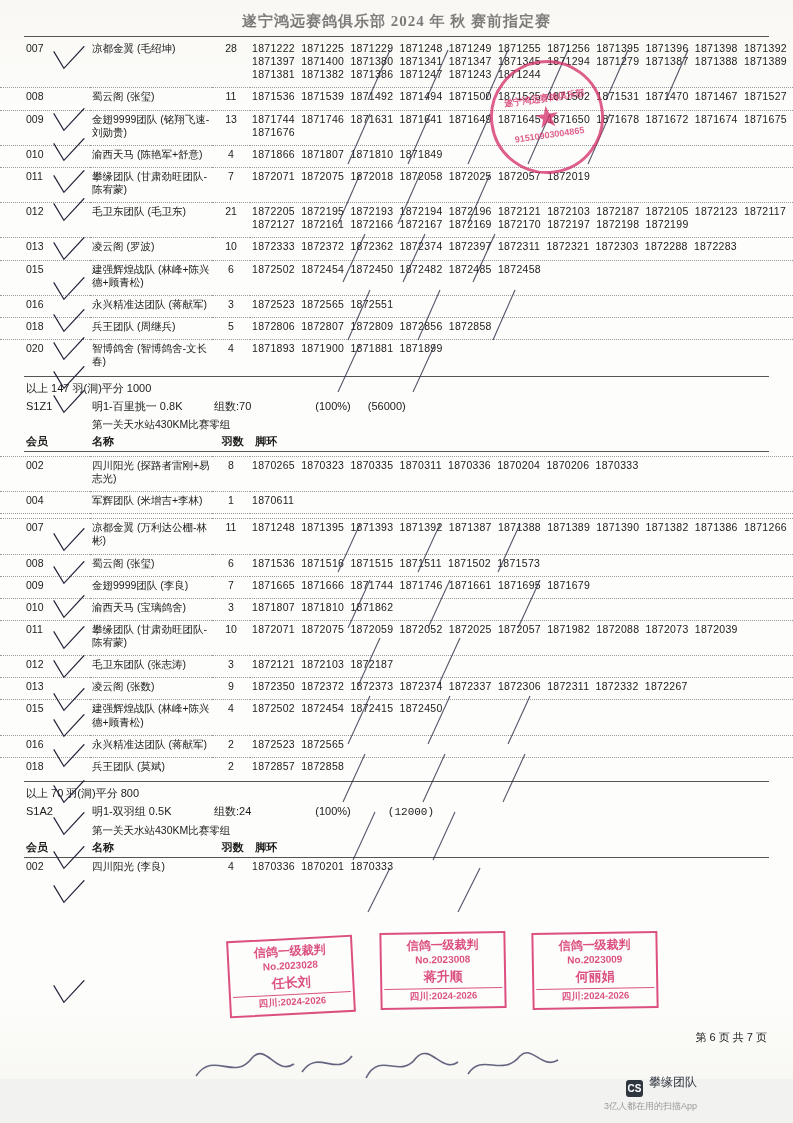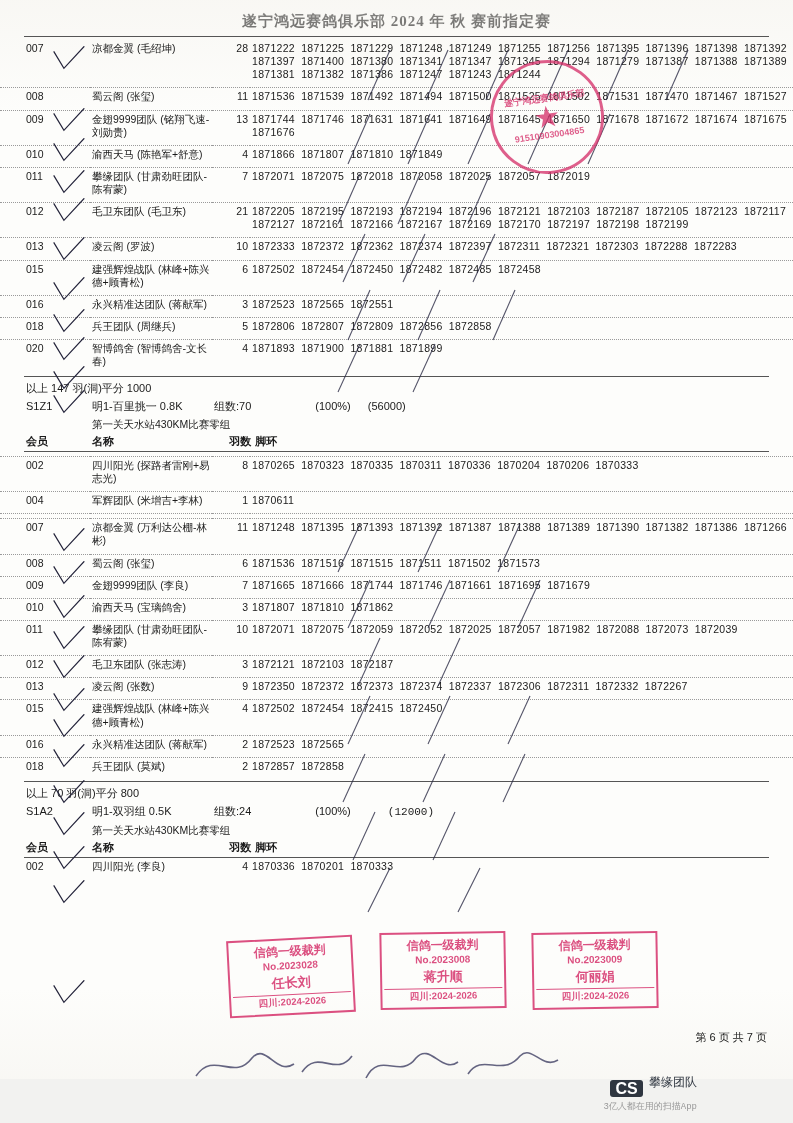--- a/index.html
+++ b/index.html
@@ -57,21 +57,21 @@
     width: 62px;
     padding-left: 26px !important;
     white-space: nowrap;
     margin-left: 24px;
   }
   .c-name {
     width: 118px;
   }
   .c-cnt {
     width: 34px;
-    text-align: right;
+    text-align: center;
   }
   .c-rings {
     width: auto;
   }
   .rings {
     letter-spacing: 0.3px;
     word-spacing: 3px;
     font-size: 10.5px;
     line-height: 1.35;
     margin-left: 20px;
@@ -167,40 +167,39 @@
   }
   .cs-logo {
     position: absolute;
     right: 96px;
     bottom: 26px;
     display: flex;
     align-items: center;
     gap: 6px;
   }
   .cs-badge {
-    width: 33px;
+    width: 17px;
     height: 17px;
     background: #2f3640;
     color: #fff;
     border-radius: 3px;
-    font-size: 16px;
+    font-size: 10px;
     font-weight: bold;
     display: flex;
     align-items: center;
     justify-content: center;
     margin-top: 13px;
   }
   .cs-text { font-size: 12px; color: #2f3640; }
   .cs-sub {
     position: absolute;
     right: 96px;
     bottom: 10px;
     font-size: 9px;
     color: #999;
-    font-family: Liberation Mono, monospace;
   }
   .tick-svg { display: block; }
 </style>
 </head>
 <body>
 
 <div class="page">
   <div class="scan-shade"></div>
 
   <div class="doc-title">遂宁鸿远赛鸽俱乐部 2024 年 秋 赛前指定赛</div>

